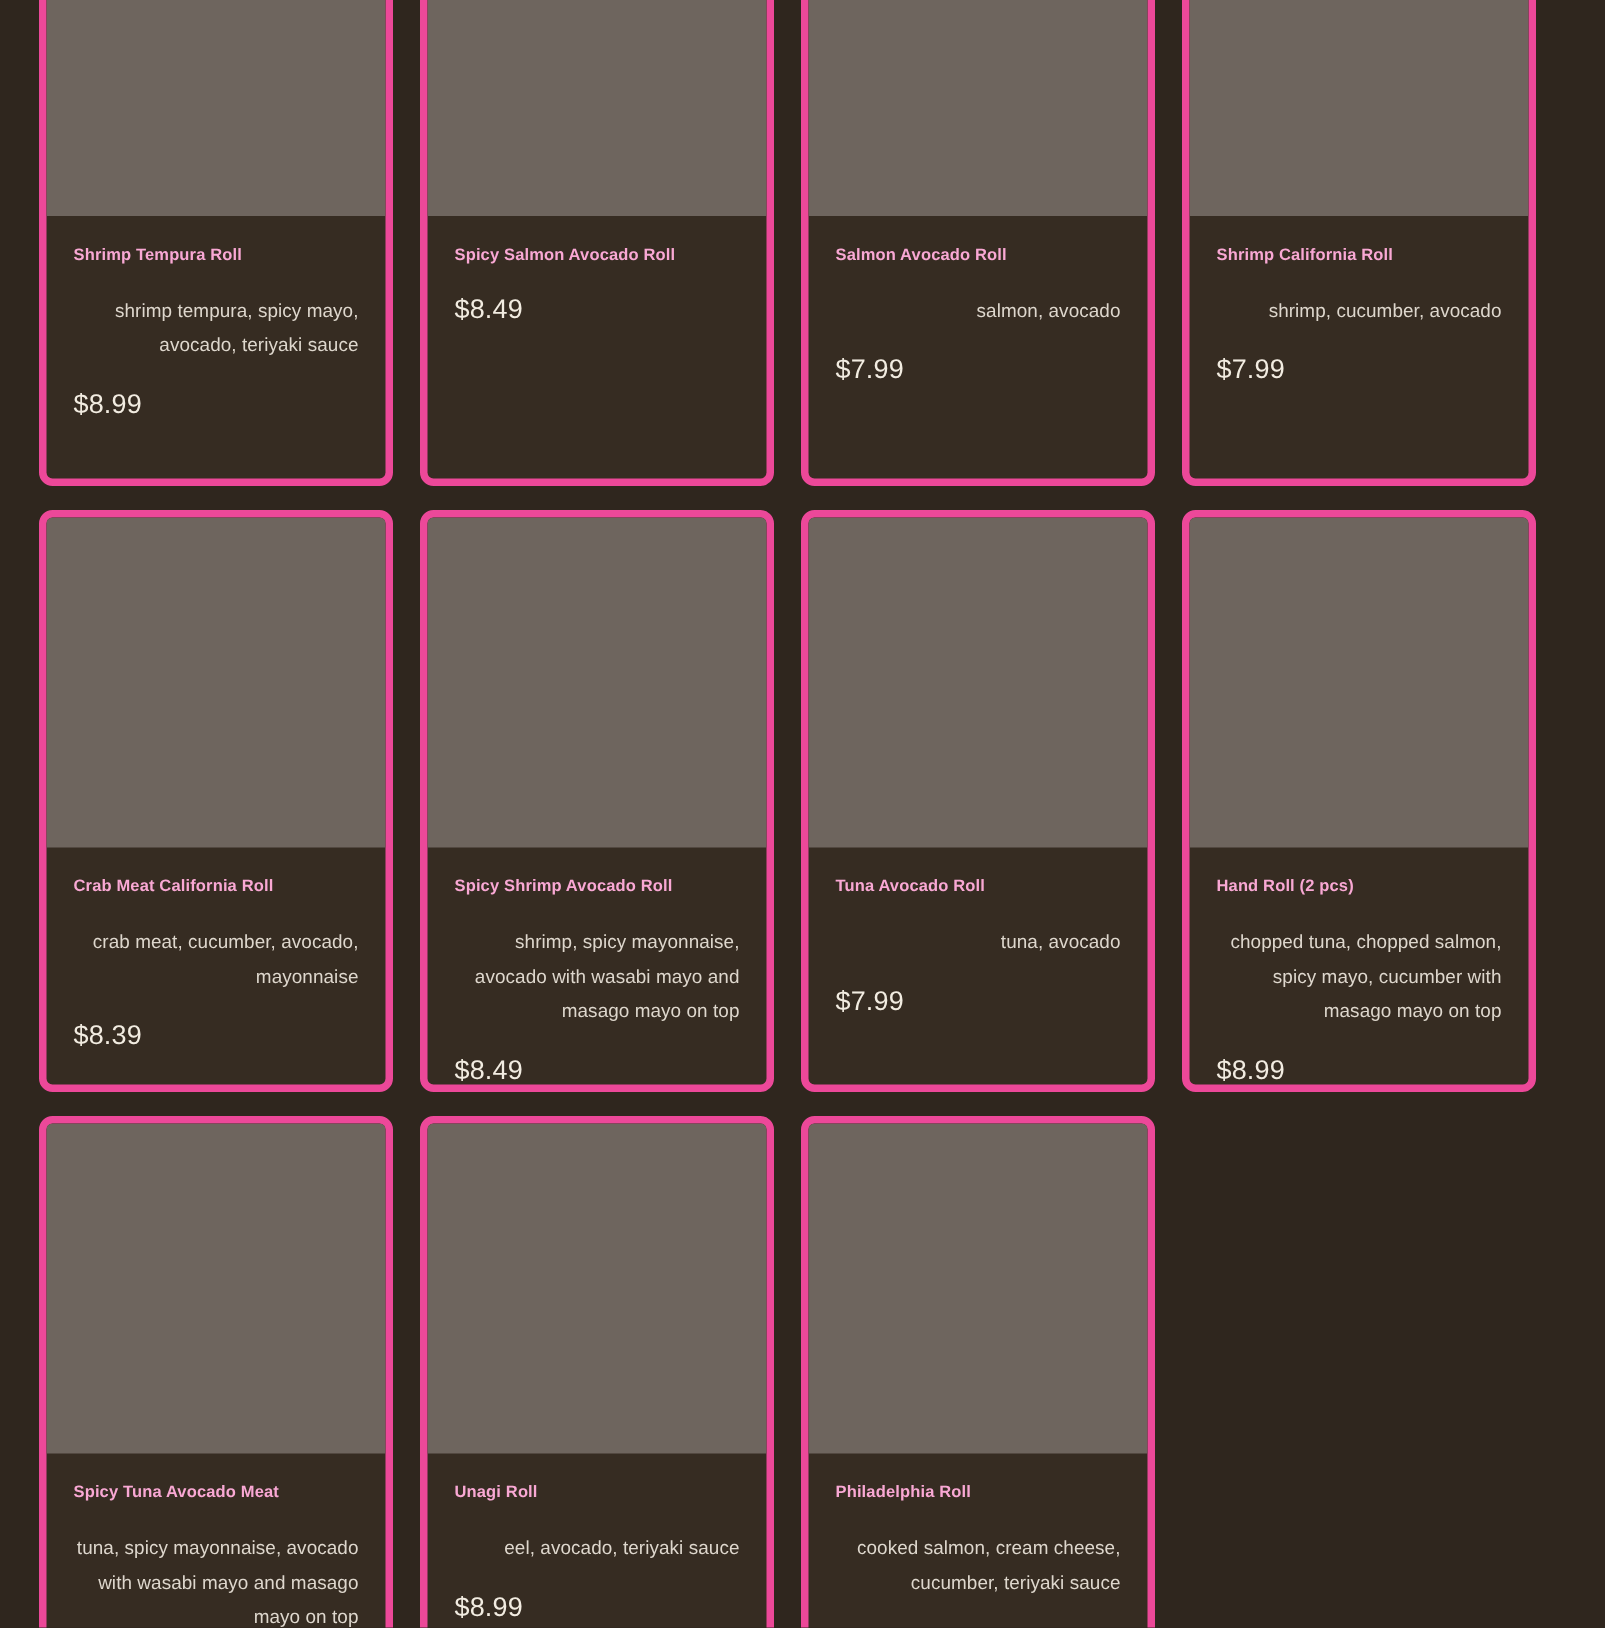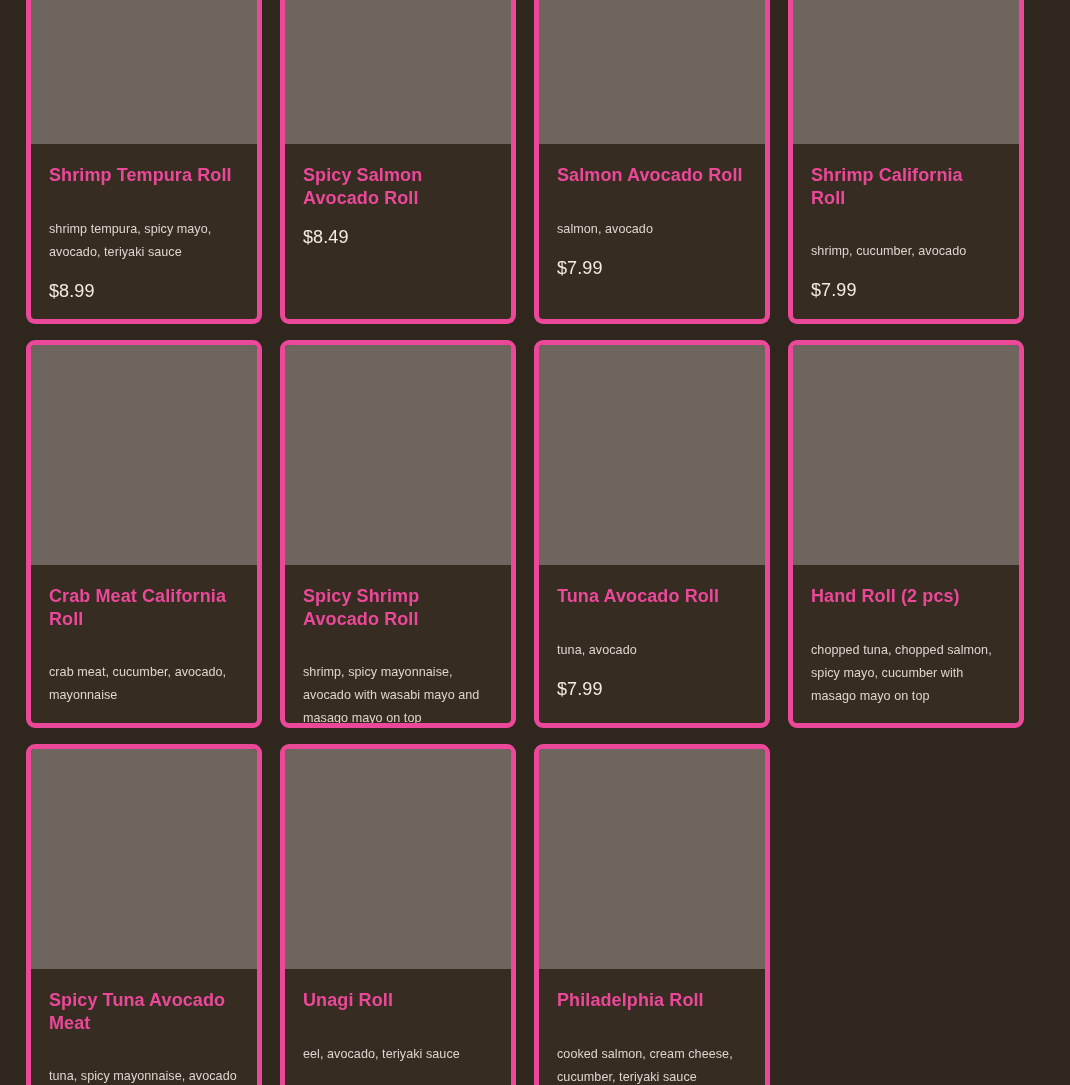--- a/index.html
+++ b/index.html
@@ -61,35 +61,36 @@
   .row1 .card-image { height: 144px; }
   .row2 .card-image, .row3 .card-image { height: 220px; }
 
   .card-body {
     padding: 20px 18px 18px 18px;
     display: flex;
     flex-direction: column;
   }
 
   .card-title {
-    font-size: 18px;
+    font-size: 11px;
     font-weight: 700;
-    color: #ec4899;
+    color: #f9a8d4;
     letter-spacing: 0.1px;
     line-height: 1.25;
     margin: 0 0 18px 0;
   }
 
   .card-desc {
     font-size: 12.6px;
     font-weight: 400;
     color: #ded7cd;
     line-height: 1.83;
-    margin: 13px 0 17px 0;
+    margin: 0 0 17px 0;
     letter-spacing: 0.05px;
+    text-align: right;
   }
 
   .card-price {
     font-size: 18px;
     font-weight: 400;
     color: #f2ece1;
     letter-spacing: 0.1px;
     margin: 0;
   }
 

